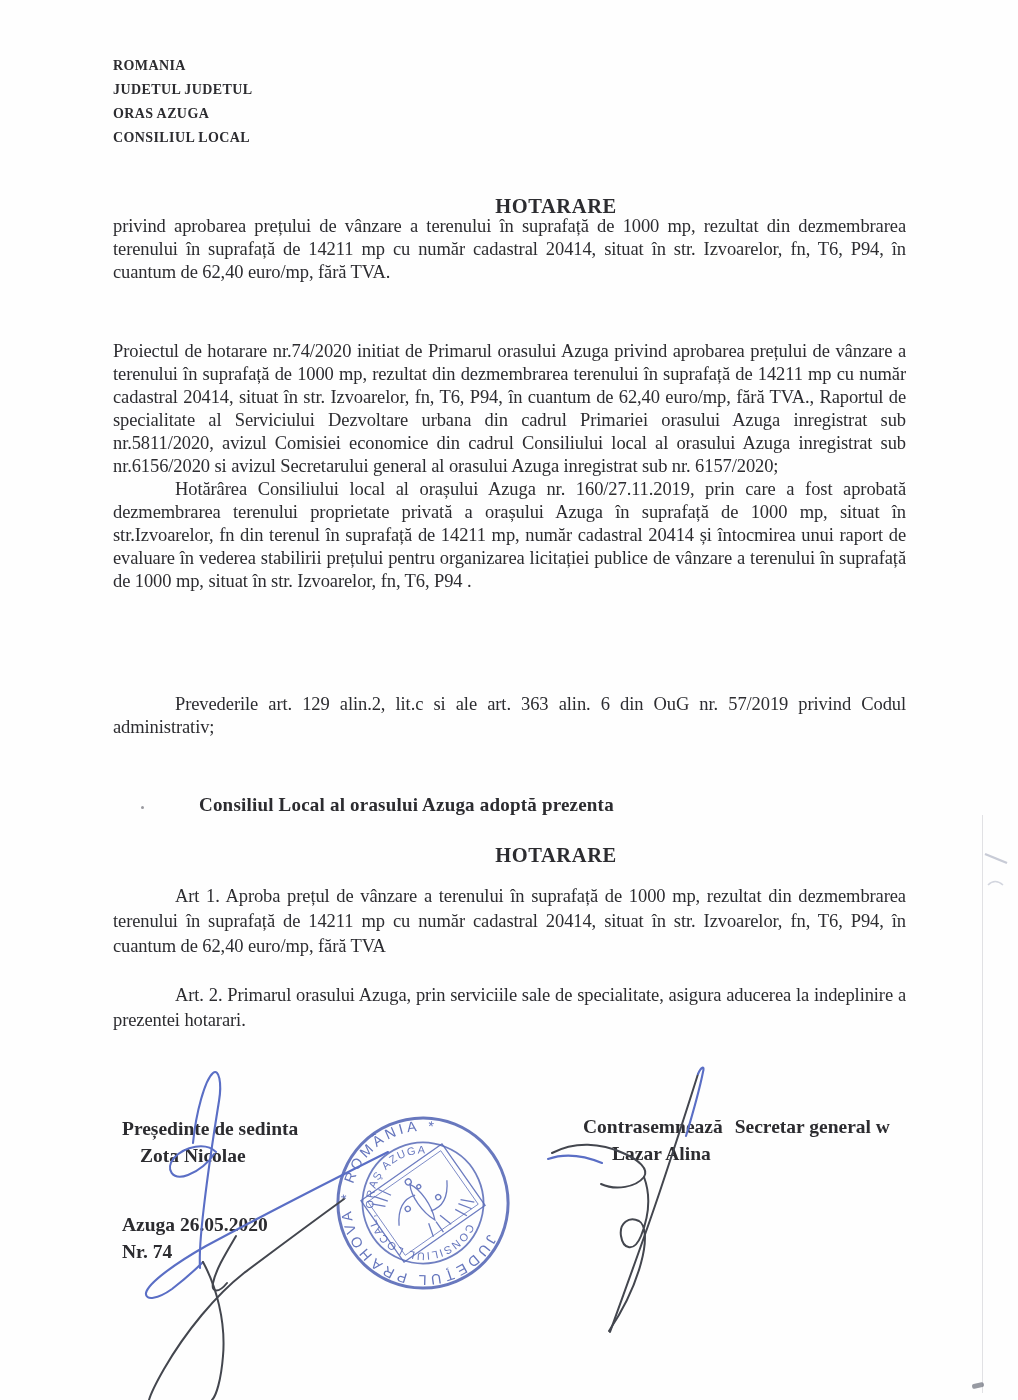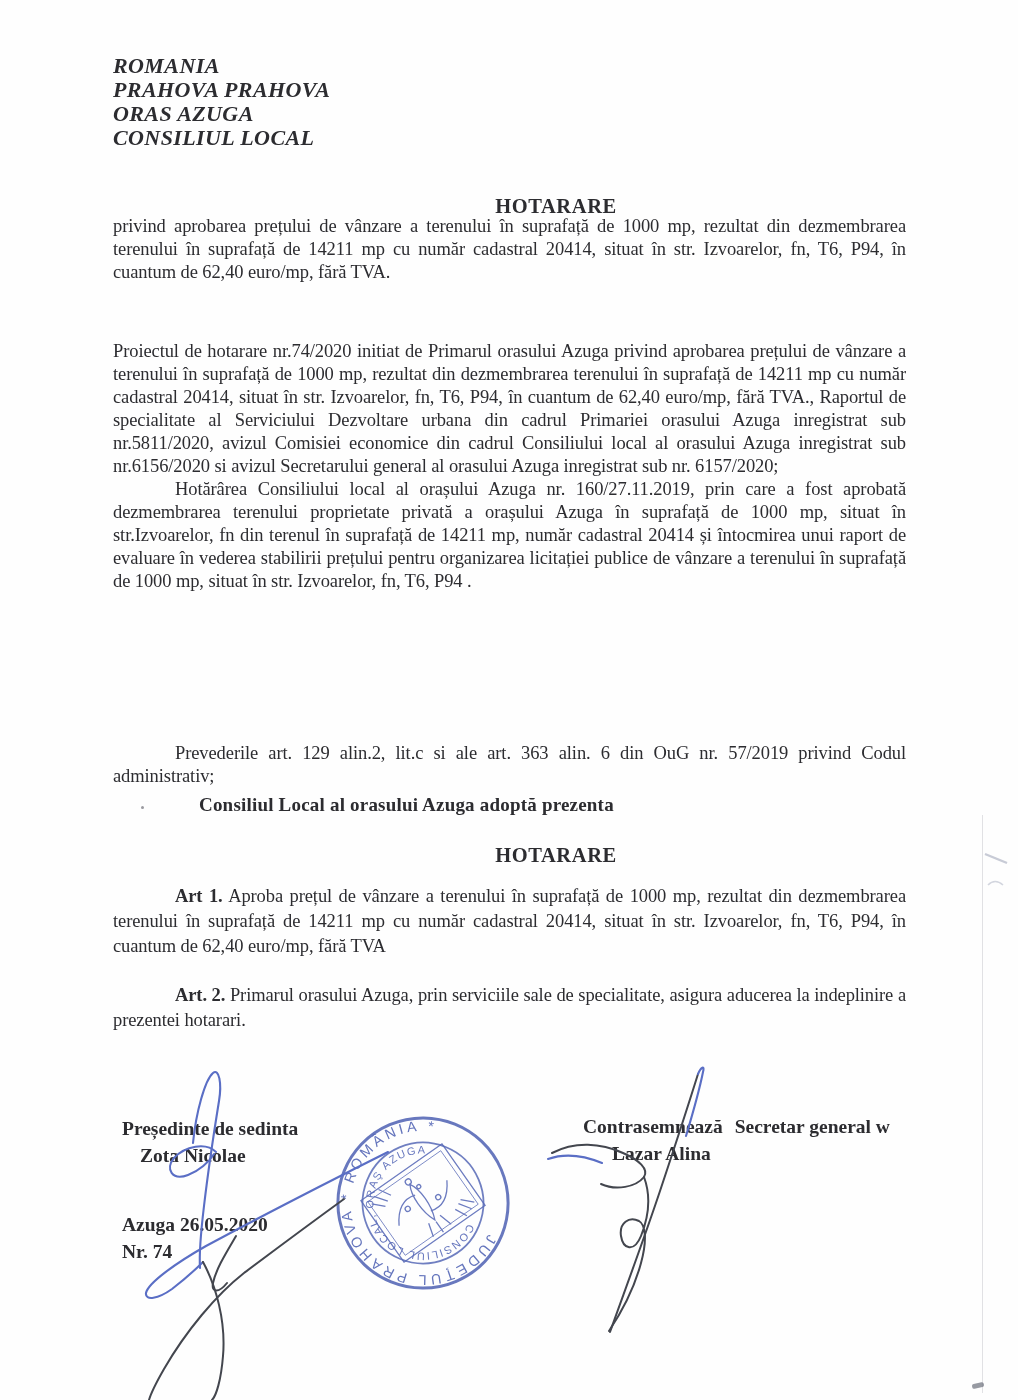--- a/index.html
+++ b/index.html
@@ -3,58 +3,58 @@
 <meta charset="utf-8">
 <style>
   html,body{margin:0;padding:0;}
   body{
     width:1018px;height:1400px;position:relative;overflow:hidden;
     background:#fefefe;
     font-family:"Liberation Serif","DejaVu Serif",serif;
     color:#2c2c30;
   }
   .abs{position:absolute;}
-  .hdr{left:113px;top:54px;font-weight:bold;font-size:22px;line-height:24px;letter-spacing:.4px;font-style:italic;}
+  .hdr{left:113px;top:54px;font-weight:bold;font-size:14px;line-height:24px;letter-spacing:.4px;}
   .title-line{left:0;width:1018px;text-align:center;font-weight:bold;font-size:20.5px;letter-spacing:.6px;padding-left:47px;}
   .t1{top:195px;}
   .t2{top:844px;}
   .para{font-size:18.5px;line-height:23px;text-align:justify;margin:0;letter-spacing:-0.1px;}
   .block{left:113px;width:793px;}
   .ind{text-indent:62px;}
   .subtitle{top:215px;}
   .preamble{top:340px;}
-  .preved{top:742px;}
+  .preved{top:693px;}
   .adopt{left:199px;top:794px;font-weight:bold;font-size:19px;letter-spacing:.2px;}
   .artpara{line-height:25px;}
   .art1{top:884px;}
   .art2{top:983px;}
   .sigblock{font-weight:bold;font-size:19.5px;line-height:27px;}
   .sig-left{left:122px;top:1115px;}
   .sig-left .name{margin-left:18px;}
   .sig-date{left:122px;top:1211px;}
   .sig-right{left:583px;top:1113px;}
   .sig-right .name{margin-left:29px;}
   .role2{margin-left:12px;}
   .stamp-svg{left:329px;top:1109px;mix-blend-mode:multiply;opacity:.95;}
   .pen-svg{left:0;top:1040px;pointer-events:none;}
   .pen{fill:none;stroke-linecap:round;stroke-linejoin:round;}
   .pen-blue{stroke:#5a6ec5;stroke-width:2.1;}
   .pen-dark{stroke:#43464e;stroke-width:2;}
   .edge-line{left:982px;top:815px;width:1px;height:578px;background:rgba(150,152,160,.28);}
   .artifact-svg{left:930px;top:830px;}
   .speck{left:972px;top:1383px;width:12px;height:5px;background:#6b6f7a;border-radius:2px;opacity:.7;transform:rotate(-12deg);}
   .dot{left:141px;top:806px;width:3px;height:3px;background:#9a9aa0;border-radius:50%;}
-  b{font-weight:bold;}
+  b{font-weight:normal;}
 </style>
 </head>
 <body>
 
 <div class="abs hdr">
   <div>ROMANIA</div>
-  <div>PRAHOVA PRAHOVA</div>
+  <div>JUDETUL JUDETUL</div>
   <div>ORAS AZUGA</div>
   <div>CONSILIUL LOCAL</div>
 </div>
 
 <div class="abs title-line t1">HOTARARE</div>
 
 <div class="abs block subtitle">
   <p class="para">privind aprobarea prețului de vânzare a terenului în suprafață de 1000 mp, rezultat  din dezmembrarea terenului în suprafață de 14211 mp  cu număr cadastral 20414, situat în str. Izvoarelor, fn, T6, P94, în cuantum de  62,40 euro/mp, fără TVA.</p>
 </div>
 

